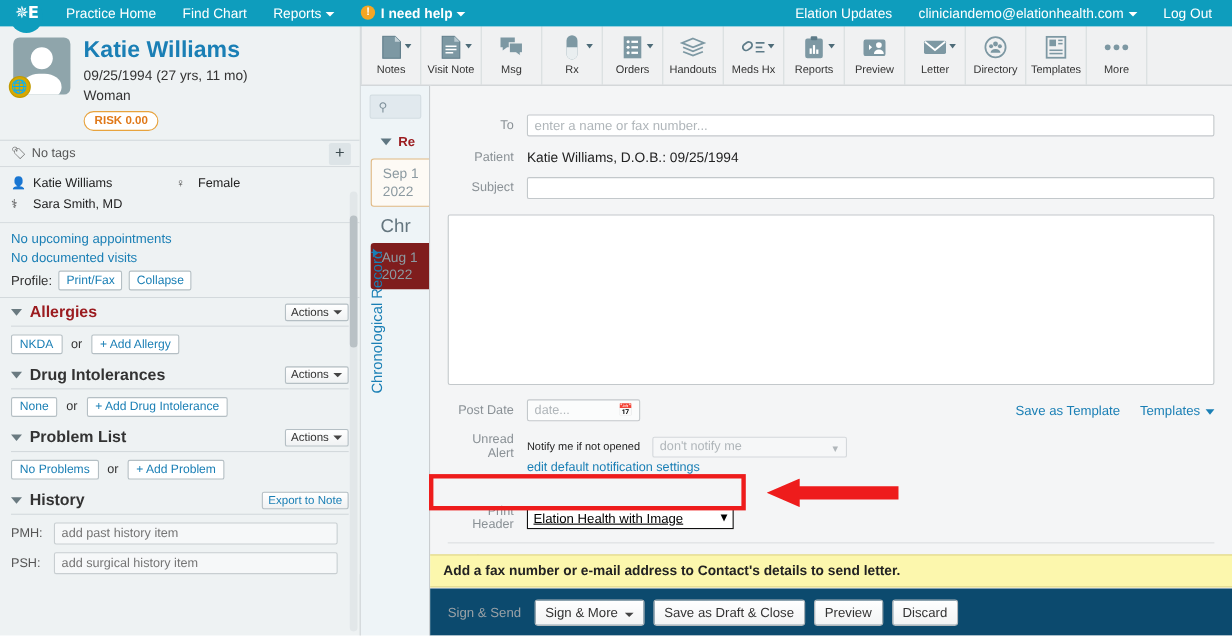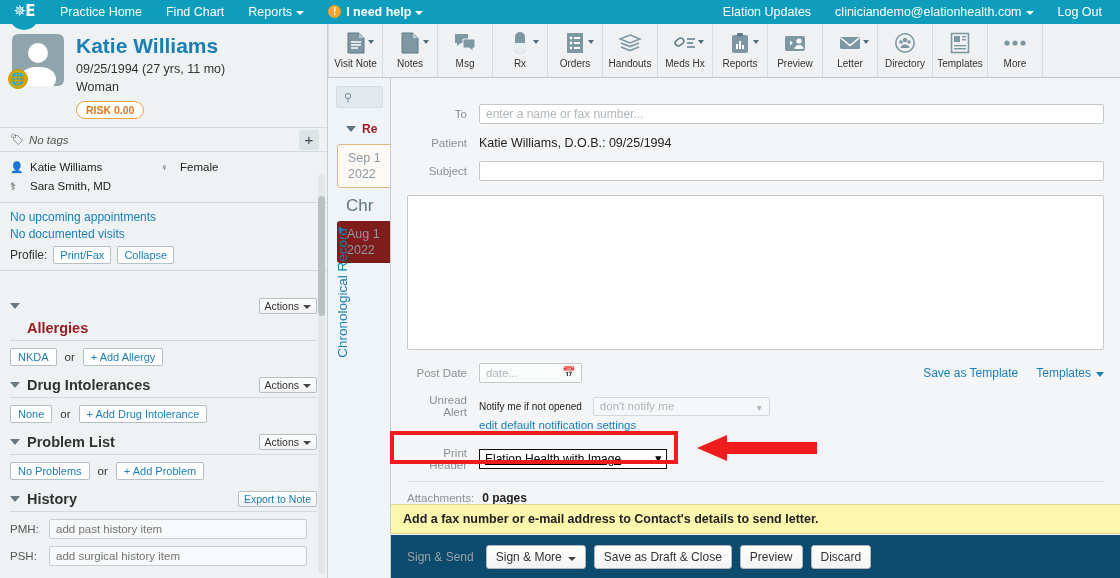--- a/index.html
+++ b/index.html
@@ -70,21 +70,21 @@
   .risk-pill {
     display:inline-block; margin-top:5px; border:1px solid #e8a33d; border-radius:10px;
     color:#e07818; background:#fff; font-size:10.5px; font-weight:bold; padding:2px 9px;
   }
 
   .tagbar {
     border-top:1px solid #d3d9dc; border-bottom:1px solid #d3d9dc;
     height:25px; display:flex; align-items:center; padding:0 8px 0 10px; background:#eef2f3;
   }
   .tag-icon { font-size:11px; color:#555; margin-right:5px; }
-  .tag-text { font-style:italic; font-size:11.5px; color:#555; }
+  .tag-text { font-size:11.5px; color:#555; }
   .plus-btn {
     margin-left:auto; width:20px; height:20px; background:#dde4e7; color:#3d4b50;
     font-size:15px; line-height:19px; text-align:center; cursor:pointer; border-radius:2px;
   }
 
   .pt-detail { background:#eef2f3; padding:6px 10px 6px 10px; border-bottom:1px solid #d3d9dc; }
   .pd-row { display:flex; font-size:11.5px; color:#222; line-height:19px; }
   .pd-col1 { width:150px; display:flex; align-items:center; gap:6px; }
   .pd-col2 { display:flex; align-items:center; gap:6px; }
   .mini-ic { font-size:11px; color:#444; width:14px; display:inline-block; }
@@ -95,21 +95,21 @@
   .sm-btn {
     border:1px solid #b5bfc4; background:#fff; color:#1a7fb5; font-size:11px;
     padding:1px 6px; border-radius:2px; cursor:pointer; line-height:14px;
   }
 
   .sect { background:#eef2f3; padding:0 10px; }
   .sect-head { display:flex; align-items:center; padding:5px 0 4px 0; border-bottom:1px solid #d3d9dc; }
   .tri { width:0;height:0; border-left:5px solid transparent;border-right:5px solid transparent;
          border-top:6px solid #6a7a80; margin-right:7px; cursor:pointer;}
   .sect-title { font-size:14.5px; font-weight:bold; color:#333; }
-  .sect-title.red { color:#9b1c20;margin-top:44px; }
+  .sect-title.red { color:#9b1c20; }
   .actions-btn {
     margin-left:auto; border:1px solid #b5bfc4; background:linear-gradient(#ffffff,#f0f2f3);
     font-size:10.5px; color:#333; padding:1px 5px; border-radius:2px; cursor:pointer;
   }
   .sect-body { padding:7px 0 6px 0; display:flex; align-items:center; gap:8px; }
   .chip {
     border:1px solid #b5bfc4; background:#fff; color:#1a7fb5; font-size:11px;
     padding:2px 7px; border-radius:2px; cursor:pointer;
   }
   .or-txt { font-size:11.5px; color:#333; }
@@ -384,39 +384,39 @@
         <div class="thumb"></div>
       </div>
   </div>
 
   <div class="toolbar">
 
     <div class="tb-item">
       <div class="tb-ic">
         <svg width="18" height="22" viewBox="0 0 18 22">
             <path d="M1 1h11l5 5v15H1z" fill="#7d98a3" stroke="#5d7b88"></path>
+            <path d="M12 1v5h5" fill="#c4d2d8"></path>
+          </svg>
+      </div>
+      <div class="tb-caret"></div>
+      <div class="tb-lbl">Notes</div>
+    </div>
+
+    <div class="tb-item">
+      <div class="tb-ic">
+        <svg width="18" height="22" viewBox="0 0 18 22">
+            <path d="M1 1h11l5 5v15H1z" fill="#7d98a3" stroke="#5d7b88"></path>
             <path d="M12 1v5h5" fill="#b9c9d0"></path>
             <g stroke="#fff" stroke-width="1.3">
               <path d="M4 10h10M4 13h10M4 16h7"></path>
             </g>
           </svg>
       </div>
       <div class="tb-caret"></div>
       <div class="tb-lbl">Visit Note</div>
-    </div>
-
-    <div class="tb-item">
-      <div class="tb-ic">
-        <svg width="18" height="22" viewBox="0 0 18 22">
-            <path d="M1 1h11l5 5v15H1z" fill="#7d98a3" stroke="#5d7b88"></path>
-            <path d="M12 1v5h5" fill="#c4d2d8"></path>
-          </svg>
-      </div>
-      <div class="tb-caret"></div>
-      <div class="tb-lbl">Notes</div>
     </div>
 
     <div class="tb-item">
       <div class="tb-ic">
         <svg width="22" height="20" viewBox="0 0 22 20">
             <path d="M1 1h13v9H7l-4 3V10H1z" fill="#7d98a3"></path>
             <path d="M9 6h12v9h-2v3l-4-3H9z" fill="#7d98a3" stroke="#f0f1f2" stroke-width="1"></path>
           </svg>
       </div>
       <div class="tb-lbl">Msg</div>
@@ -625,21 +625,21 @@
       <div class="sel-disabled" style="margin-left:11px;">
         <span>don't notify me</span>
         <span class="chev">▾</span>
       </div>
     </div>
     <div class="form-row" style="margin-top:1px;">
       <div class="form-lbl"></div>
       <span class="link-sm">edit default notification settings</span>
     </div>
 
-    <div class="form-row" style="margin-top:16px;align-items:center;">
+    <div class="form-row" style="margin-top:28px;align-items:center;">
       <div class="form-lbl">Print Header</div>
       <div class="print-sel">
         <span>Elation Health with Image</span>
         <span class="chev2">▾</span>
       </div>
     </div>
 
     <div class="divider"></div>
 
     <div class="attach-row">

